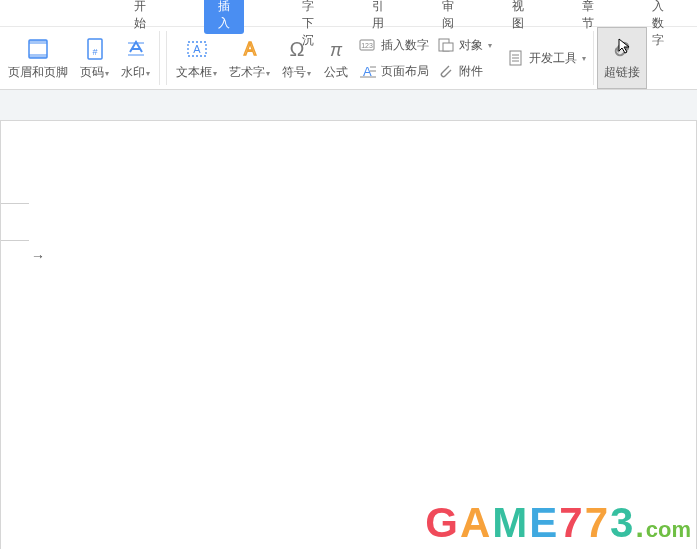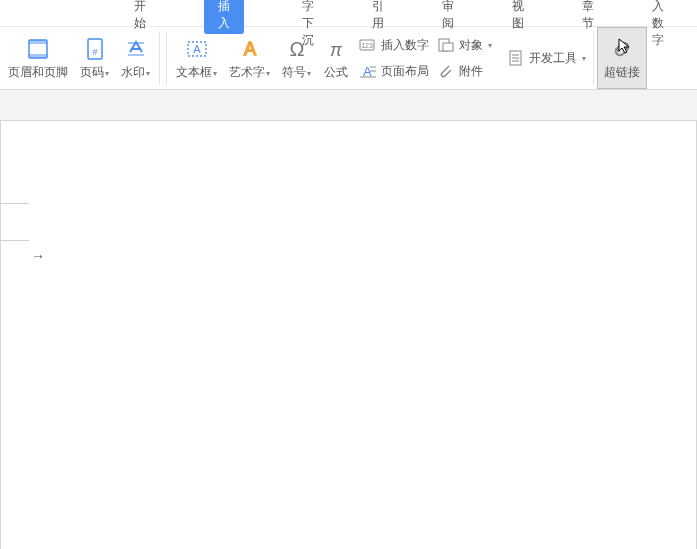--- a/index.html
+++ b/index.html
@@ -241,13 +241,16 @@
 
 <svg class="cursor" viewBox="0 0 16 16">
   <path d="M1 1 L1 13 L4 10 L7 15 L9 14 L6 9 L11 9 Z" fill="#fff" stroke="#000" stroke-width="1"></path>
 </svg>
 
 <div class="workarea">
   <div class="page">
     <div class="margin-top-mark"></div>
     <span class="arrow">→</span>
   </div>
+  <div class="watermark">
+    <span class="wm-g">G</span><span class="wm-a">A</span><span class="wm-m">M</span><span class="wm-e">E</span><span class="wm-7">7</span><span class="wm-72">7</span><span class="wm-3">3</span><span class="wm-dot">.</span><span class="wm-com">com</span>
+  </div>
 </div>
 
 </body></html>

